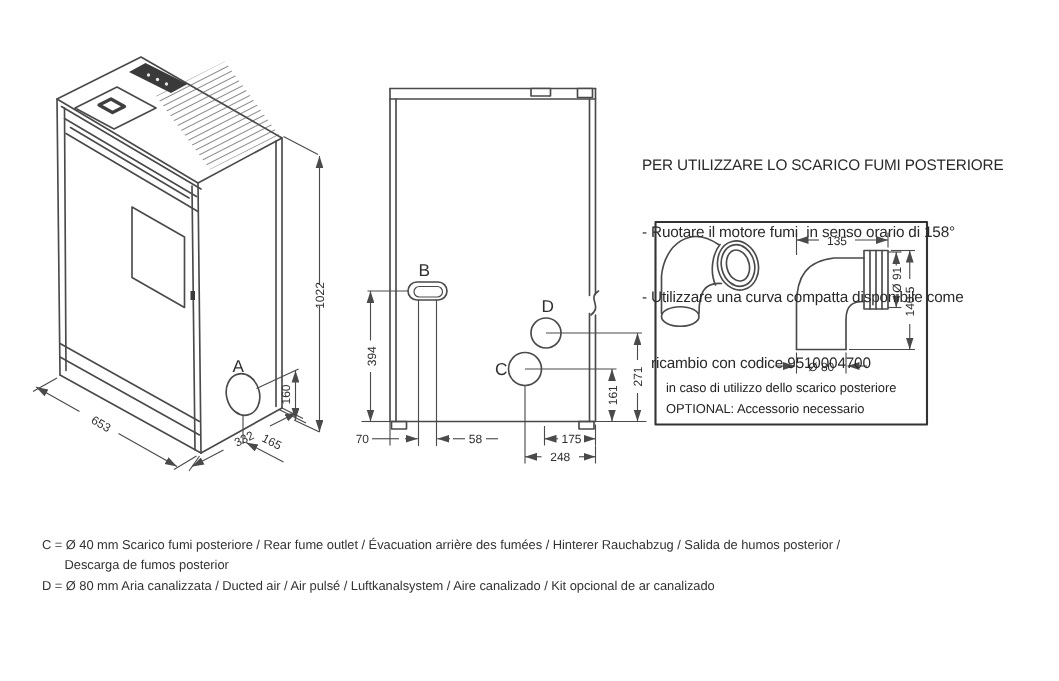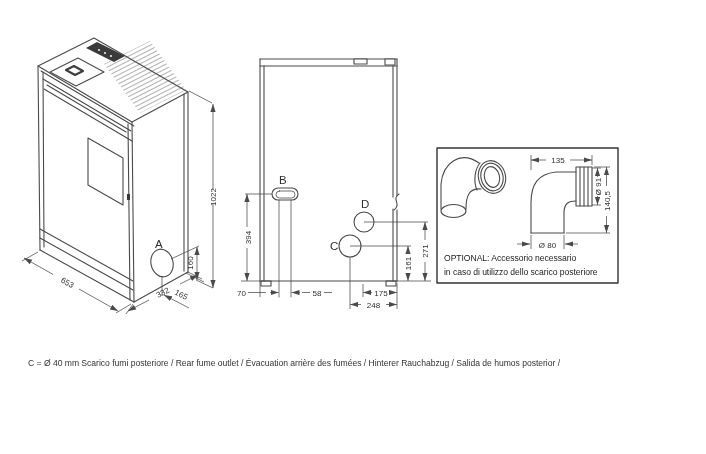--- a/index.html
+++ b/index.html
@@ -213,23 +213,31 @@
     <line x1="564" y1="235" x2="564" y2="249"></line>
     <line x1="517" y1="244" x2="530" y2="244" marker-end="url(#aE)"></line>
     <line x1="578" y1="244" x2="565" y2="244" marker-end="url(#aE)"></line>
   </g>
   <text class="dtxt" x="558" y="163" text-anchor="middle">135</text>
   <text class="dtxt" x="600.5" y="186.5" text-anchor="middle" transform="rotate(-90 600.5 186.5)">Ø 91</text>
   <text class="dtxt" x="609.5" y="201" text-anchor="middle" transform="rotate(-90 609.5 201)">140,5</text>
   <text class="dtxt" x="547.5" y="247.5" text-anchor="middle">Ø 80</text>
 </svg>
 
+<div class="note">
+  <div class="t">PER UTILIZZARE LO SCARICO FUMI POSTERIORE</div>
+  <div>- Ruotare il motore fumi  in senso orario di 158°</div>
+  <div>- Utilizzare una curva compatta disponibile come</div>
+  <div class="indent">ricambio con codice 9510004700</div>
+</div>
 
 <div class="caption">
+  <div>in caso di utilizzo dello scarico posteriore</div>
   <div>OPTIONAL: Accessorio necessario</div>
-  <div>in caso di utilizzo dello scarico posteriore</div>
 </div>
 
 <div class="legend">
   <div>C = Ø 40 mm Scarico fumi posteriore / Rear fume outlet / Évacuation arrière des fumées / Hinterer Rauchabzug / Salida de humos posterior /</div>
+  <div class="cont">Descarga de fumos posterior</div>
+  <div>D = Ø 80 mm Aria canalizzata / Ducted air / Air pulsé / Luftkanalsystem / Aire canalizado / Kit opcional de ar canalizado</div>
 </div>
 
 </div>
 
 </body></html>

